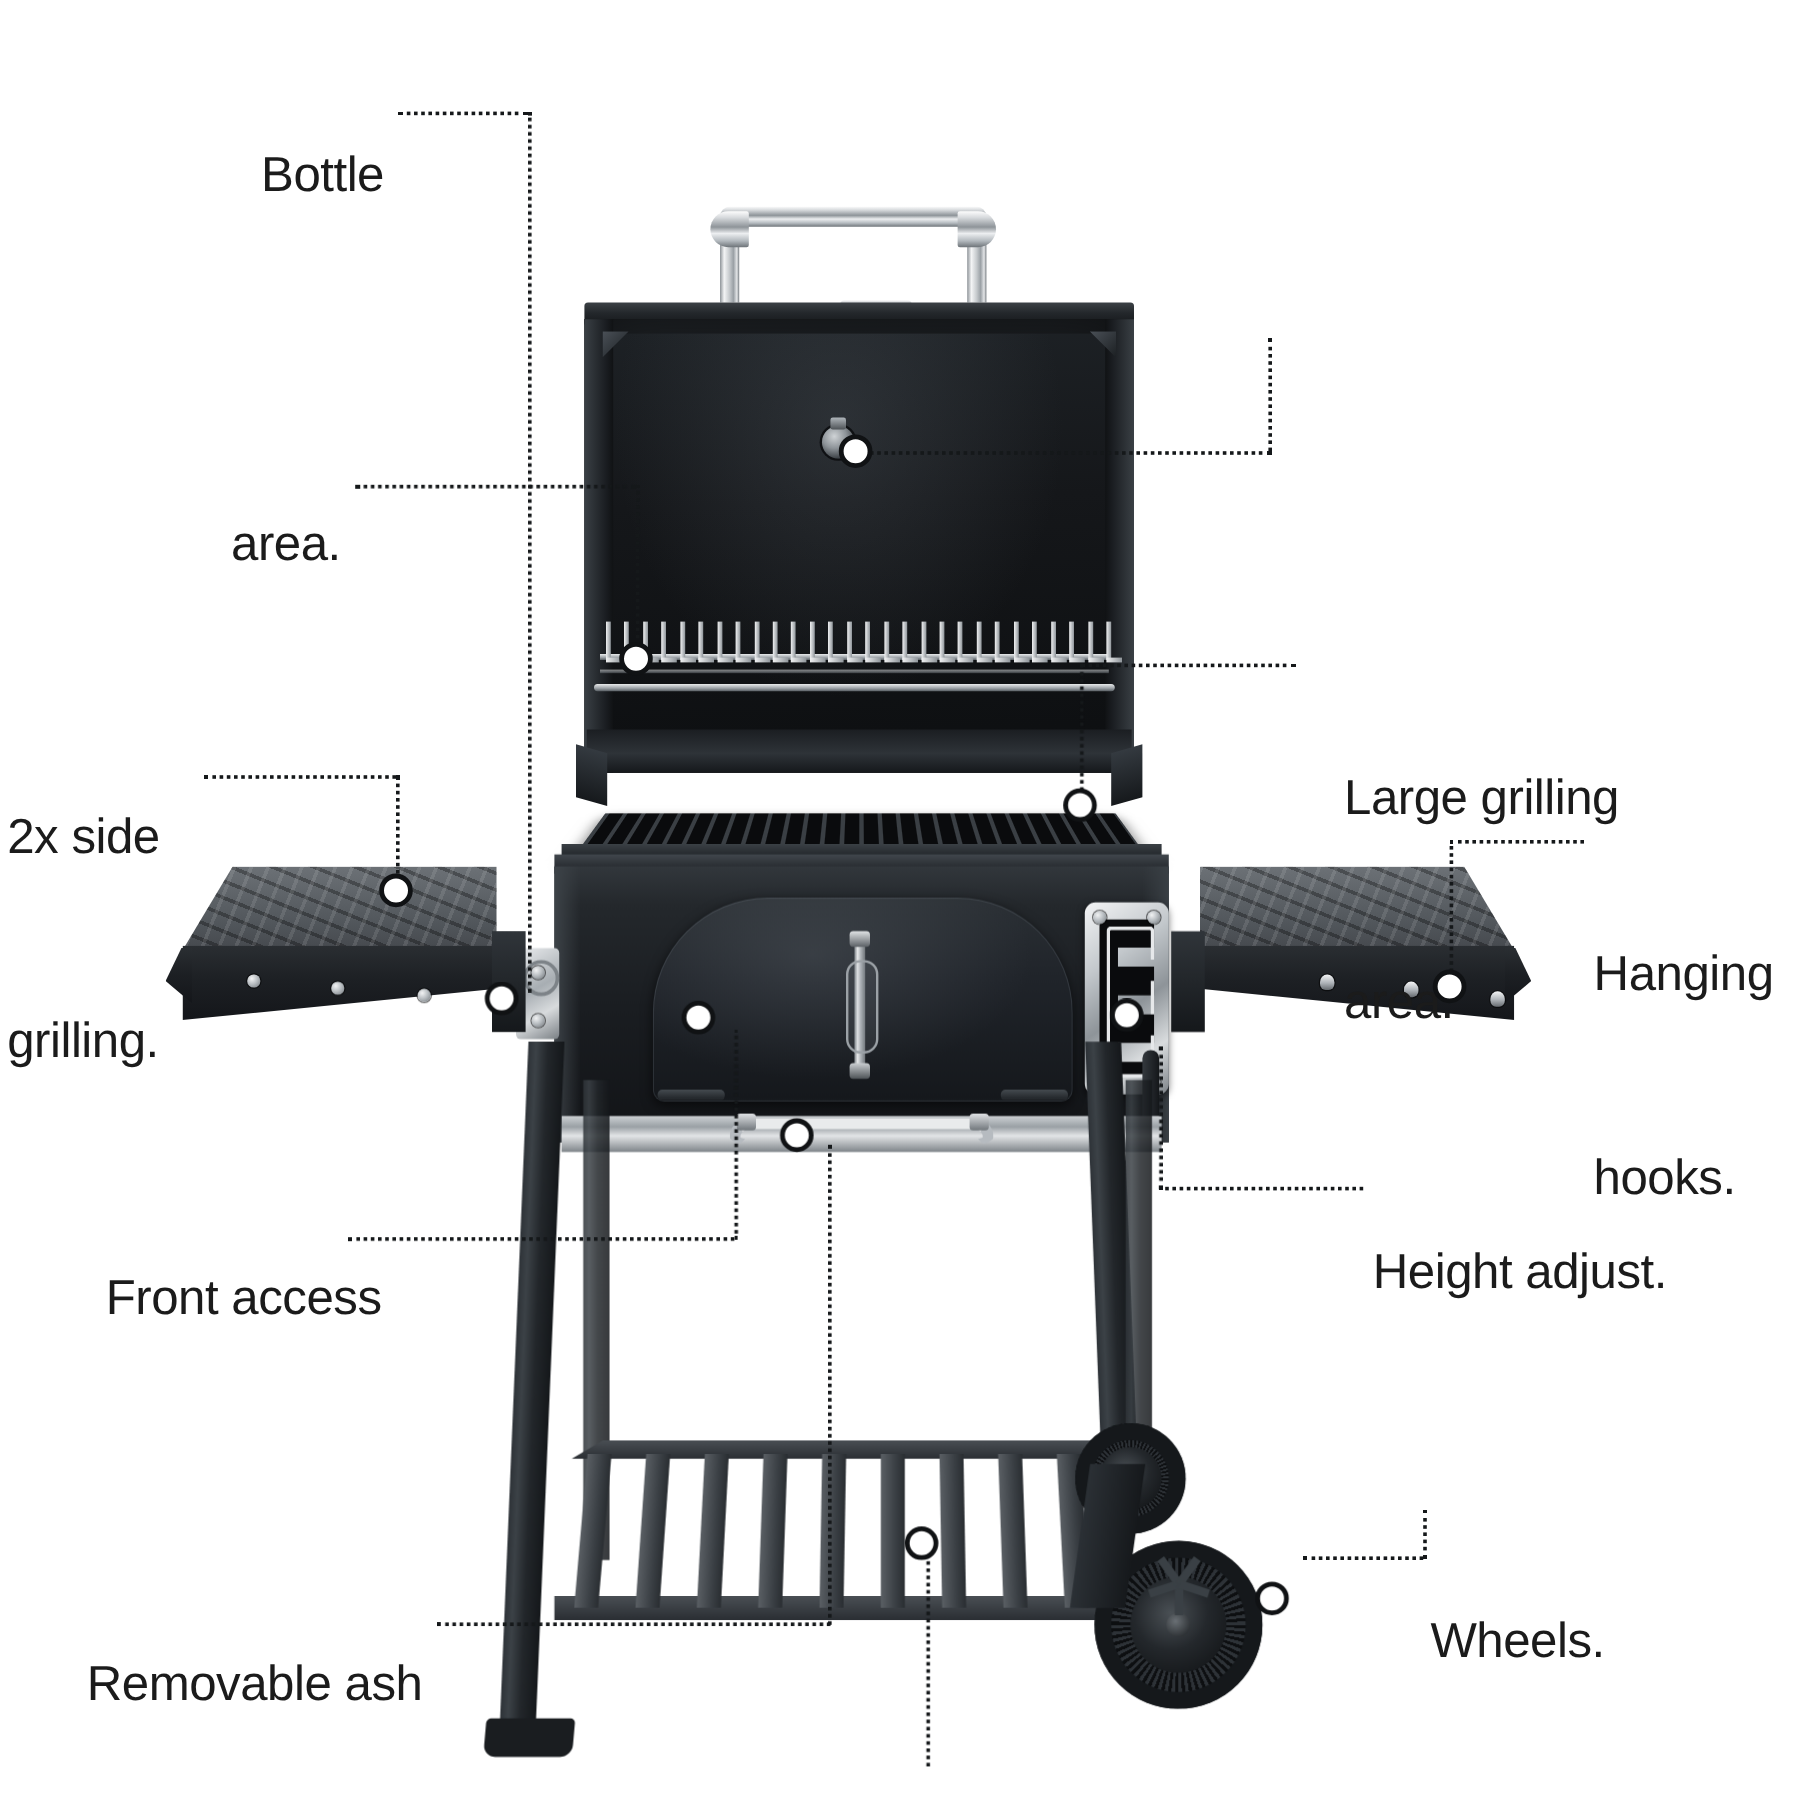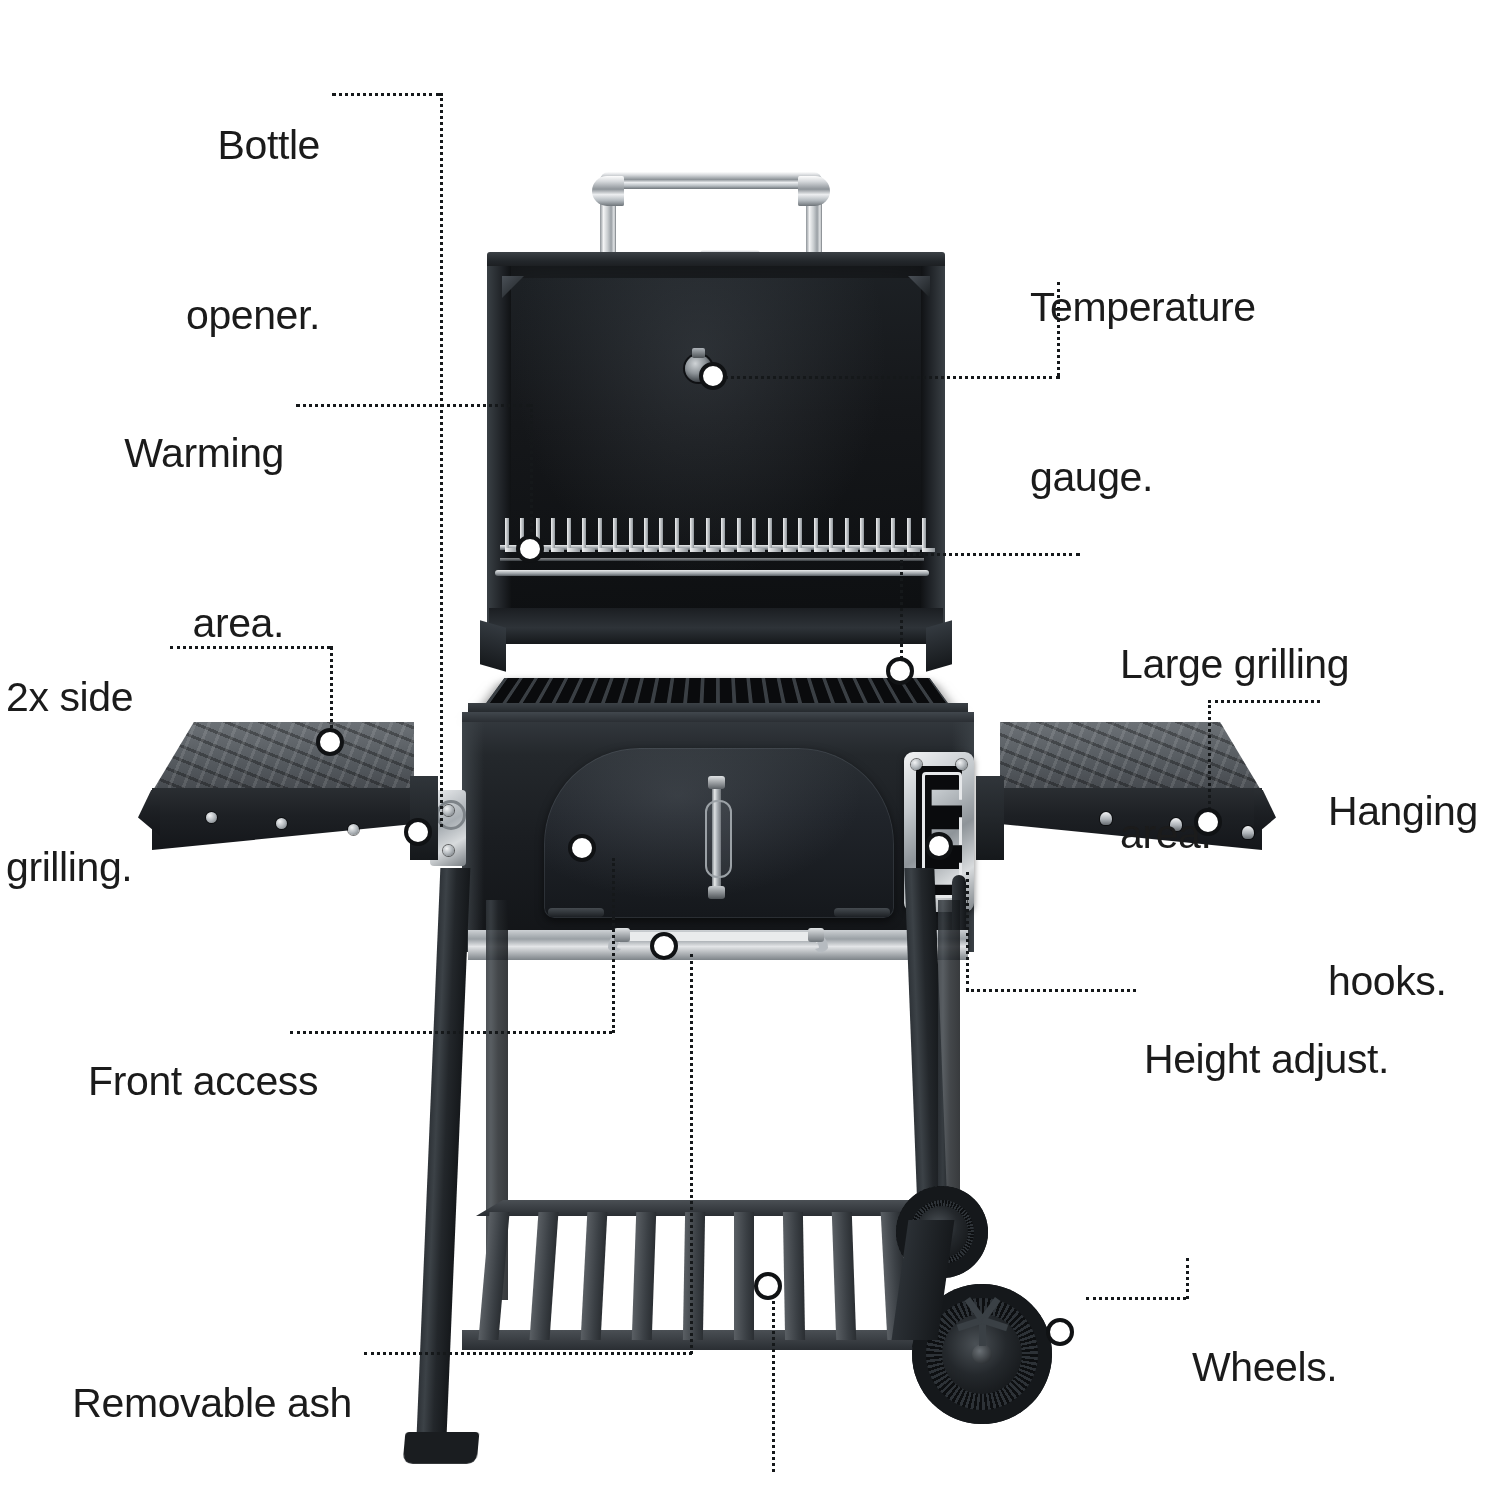--- a/index.html
+++ b/index.html
@@ -446,46 +446,40 @@
   <div class="pin" style="left:316px;top:728px;width:28px;height:28px;"></div>
   <div class="pin" style="left:1194px;top:808px;width:28px;height:28px;"></div>
   <div class="pin" style="left:568px;top:834px;width:28px;height:28px;"></div>
   <div class="pin" style="left:925px;top:832px;width:28px;height:28px;"></div>
   <div class="pin" style="left:650px;top:932px;width:28px;height:28px;"></div>
   <div class="pin" style="left:754px;top:1272px;width:28px;height:28px;"></div>
   <div class="pin" style="left:1046px;top:1318px;width:28px;height:28px;"></div>
 
   <div class="label r" style="left:10px;top:4px;width:310px;">
     <div>Bottle</div>
-    <div>opener.</div>
   </div>
 
   <div class="label r" style="left:10px;top:312px;width:274px;">
-    <div>Warming</div>
     <div>area.</div>
   </div>
 
   <div class="label l" style="left:6px;top:556px;width:330px;">
     <div>2x side</div>
     <div>grilling.</div>
   </div>
 
   <div class="label r" style="left:0px;top:940px;width:278px;padding-left:40px;">
     <div>Front access</div>
   </div>
 
   <div class="label r" style="left:0px;top:1262px;width:352px;">
     <div>Removable ash</div>
     
   </div>
 
-  <div class="label l" style="left:1030px;top:166px;width:400px;">
-    <div>Temperature</div>
-    <div>gauge.</div>
-  </div>
 
   <div class="label l" style="left:1088px;top:523px;width:400px;margin-left:32px;">
     <div>Large grilling</div>
     <div>area.</div>
   </div>
 
   <div class="label l" style="left:1328px;top:670px;width:300px;">
     <div>Hanging</div>
     <div>hooks.</div>
   </div>

